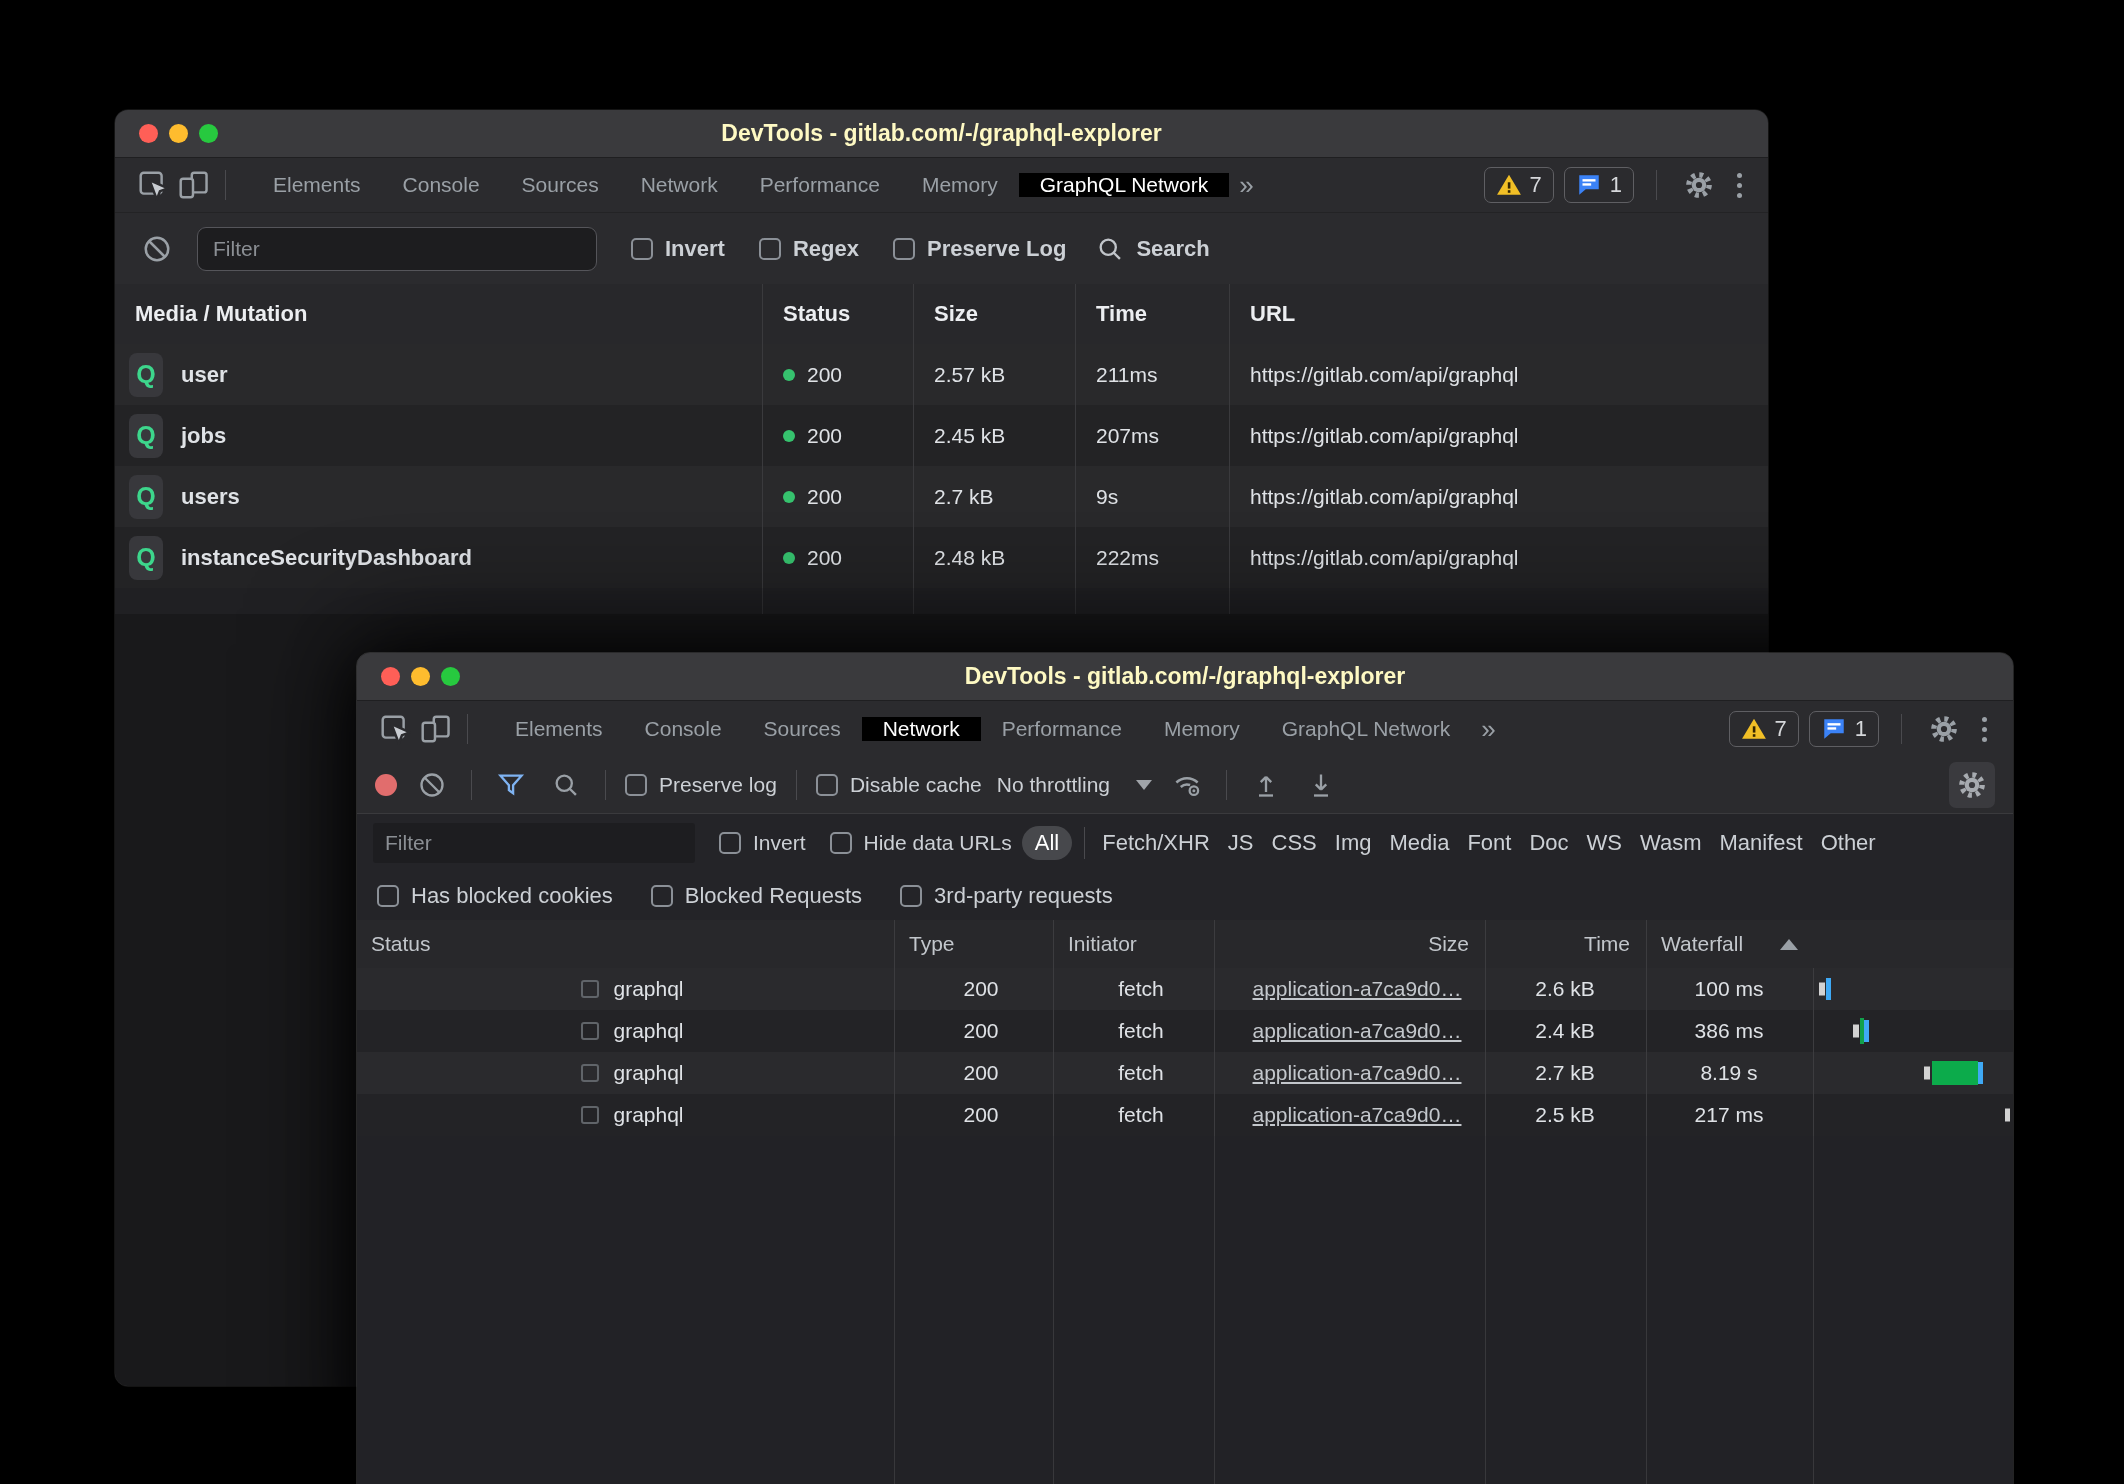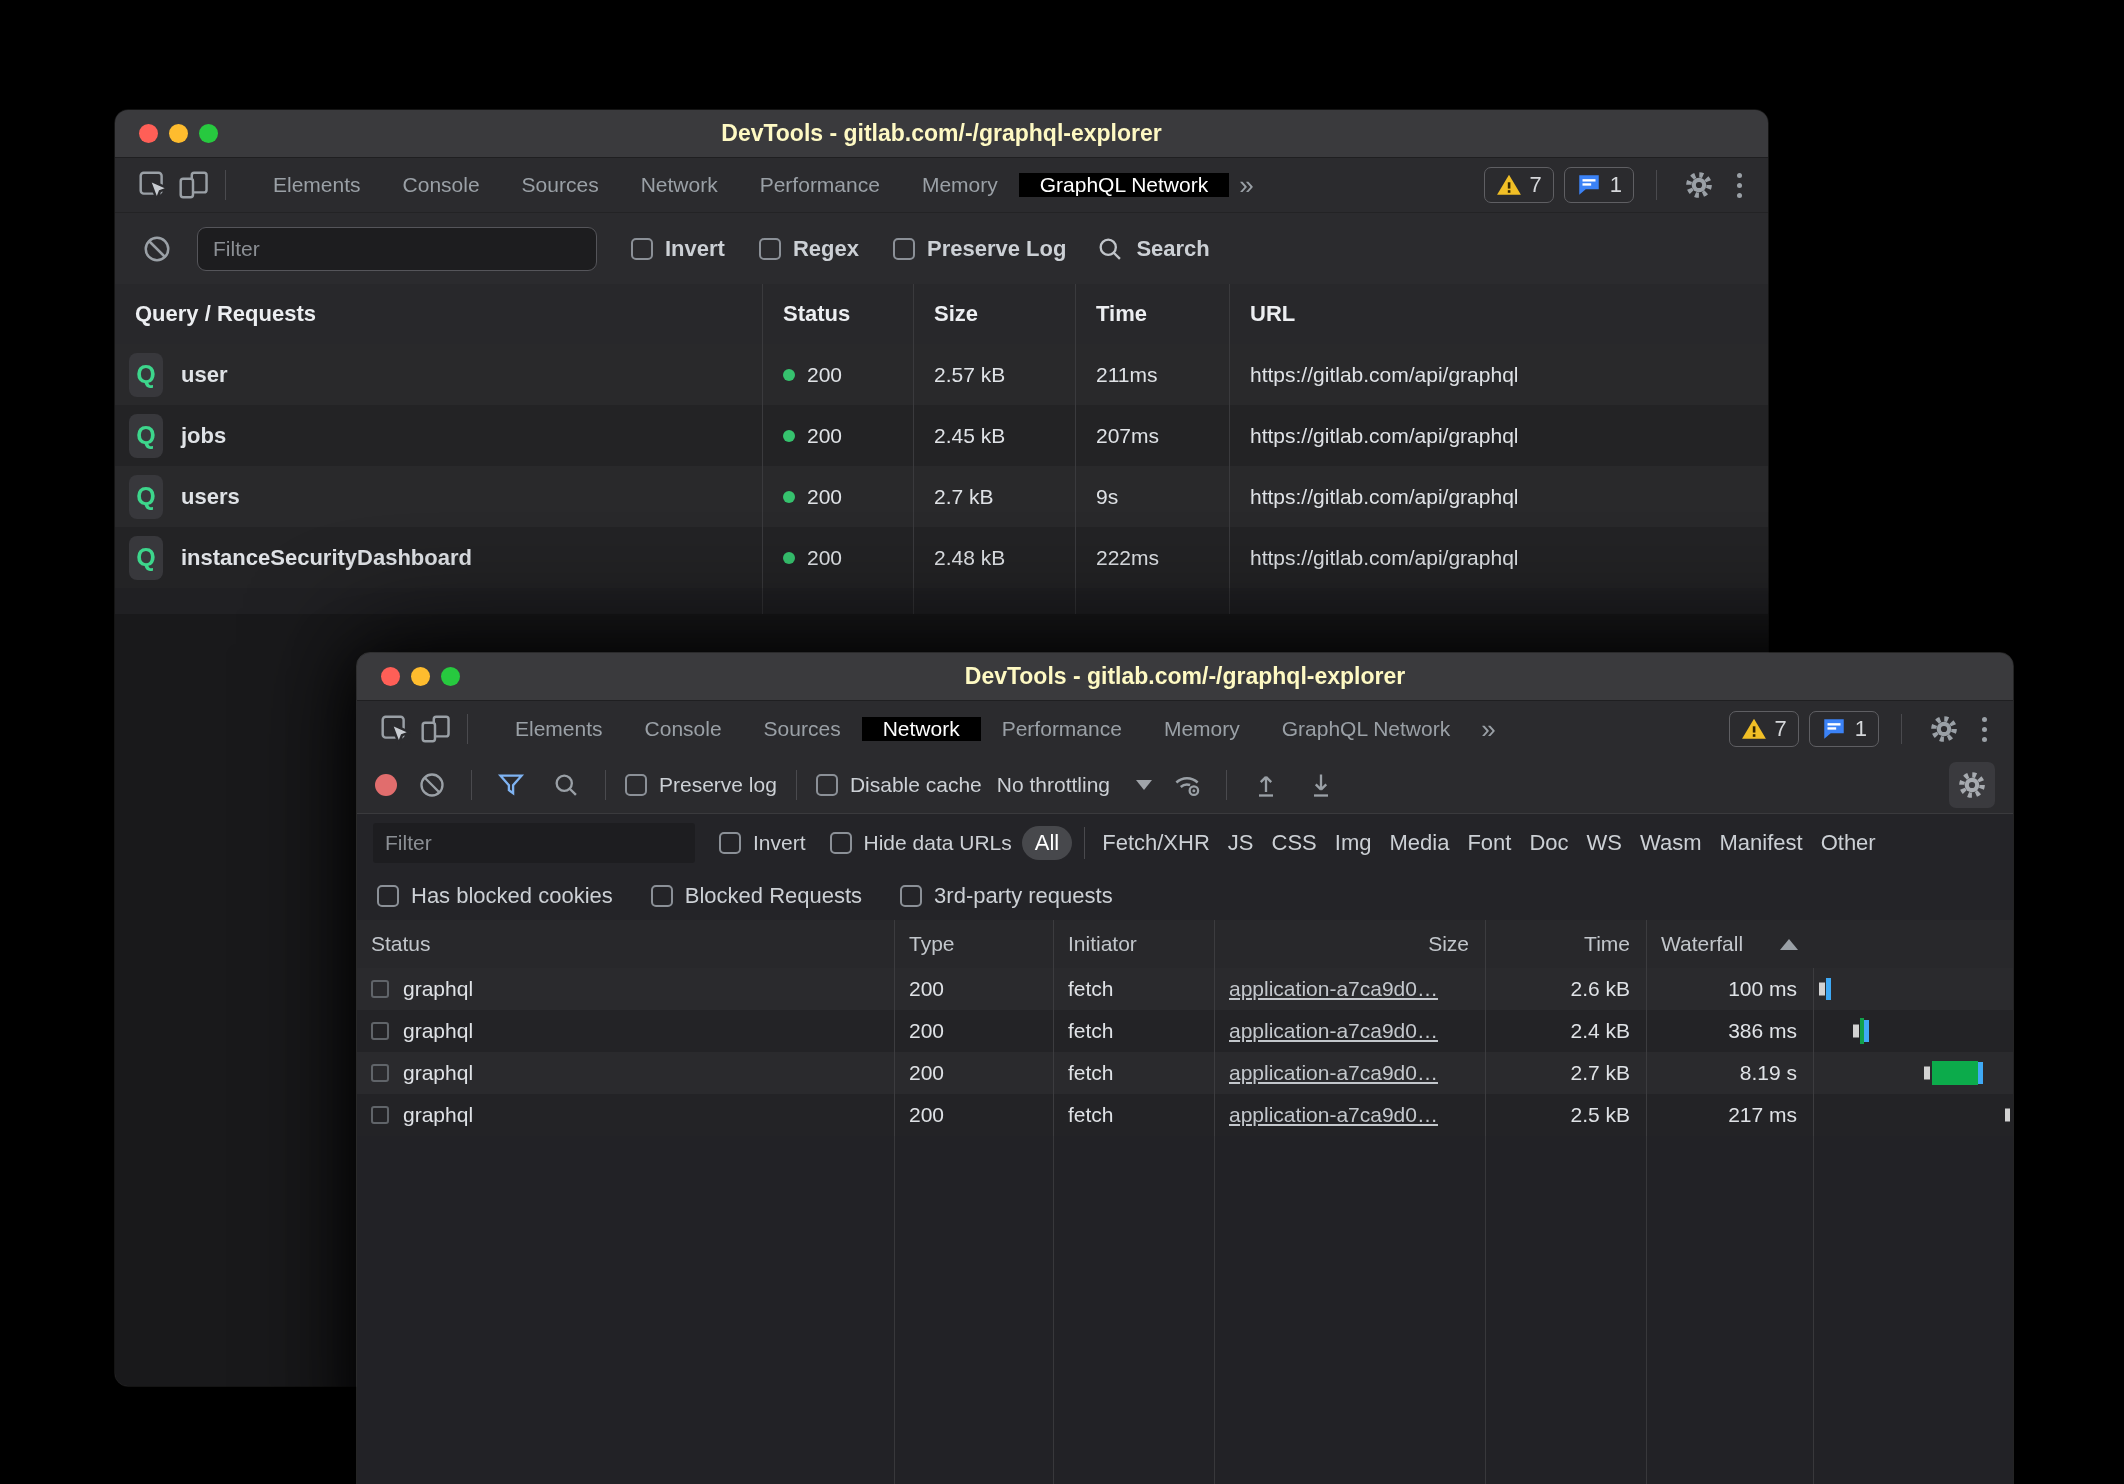--- a/index.html
+++ b/index.html
@@ -92,21 +92,21 @@
   .net-check .cbgroup { margin-left:0; font-weight:400; font-size:22px; }
 
   
   .net-grid { display:grid; grid-template-columns:538px 159px 161px 271px 161px 167px 1fr; }
   .net-head { height:48px; flex:0 0 48px; background:#28282b; }
   .net-head .cell { font-size:21px; color:#c2c6cb; padding-left:14px; }
   .ncol { border-right:1px solid #3c3c3f; }
   .rightcell { justify-content:flex-end; padding-right:16px; padding-left:0; }
   .net-row { height:42px; flex:0 0 42px; font-size:21px; color:#dfe2e6; }
   .net-row.odd { background:#2a2a2d; } .net-row.even { background:#232326; }
-  .net-row .cell { padding-left:14px; }
+  .net-row .cell { padding-left:14px;justify-content:center; }
   .nname { gap:14px; padding-left:12px; }
   .rowcb { width:18px; height:18px; border:2px solid #606469; border-radius:3px; flex:0 0 auto; }
   .link { text-decoration:underline; color:#c3c7cc; }
   .wf { position:relative; }
   .tick { position:absolute; top:50%; transform:translateY(-50%); width:6px; height:13px; background:#d2d2d2; }
   .wbar { position:absolute; top:50%; transform:translateY(-50%); }
   .wblue { width:5px; height:22px; background:#3fa9f5; }
   .wgreenthin { width:4px; height:26px; background:#12a04b; }
   .wgreenbig { width:46px; height:24px; background:#0cab4b; }
   .sorttri { width:0; height:0; border-left:9px solid transparent; border-right:9px solid transparent;
@@ -208,21 +208,21 @@
     <span class="cbgroup" style="margin-left:30px;">
       <svg width="28" height="28" viewBox="0 0 24 24">
           <circle cx="10.5" cy="10.5" r="6.5" fill="none" stroke="#c0c4c9" stroke-width="2"></circle>
           <line x1="15.2" y1="15.2" x2="20.5" y2="20.5" stroke="#c0c4c9" stroke-width="2"></line>
         </svg>
       <span>Search</span>
     </span>
   </div>
 
   <div class="gql-grid gql-head">
-    <span class="cell bcol">Query / Requests</span>
+    <span class="cell bcol">Media / Mutation</span>
     <span class="cell bcol">Status</span>
     <span class="cell bcol">Size</span>
     <span class="cell bcol">Time</span>
     <span class="cell">URL</span>
   </div>
 
   <div class="gql-grid gql-row odd">
     <span class="cell bcol gql-name">
         <span class="qbadge">Q</span>
         <span>user</span>

